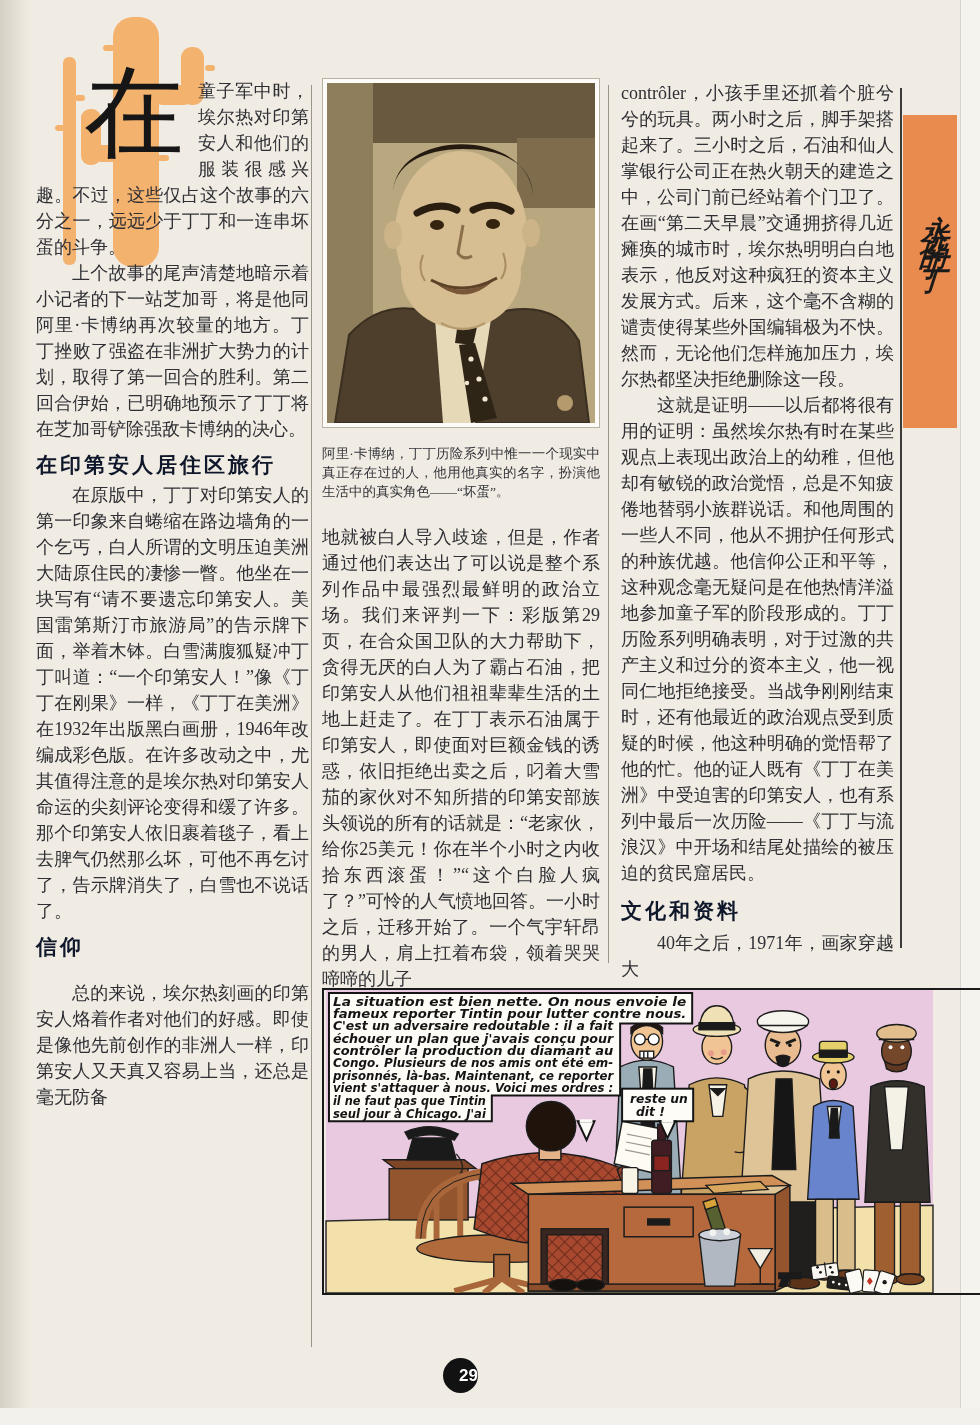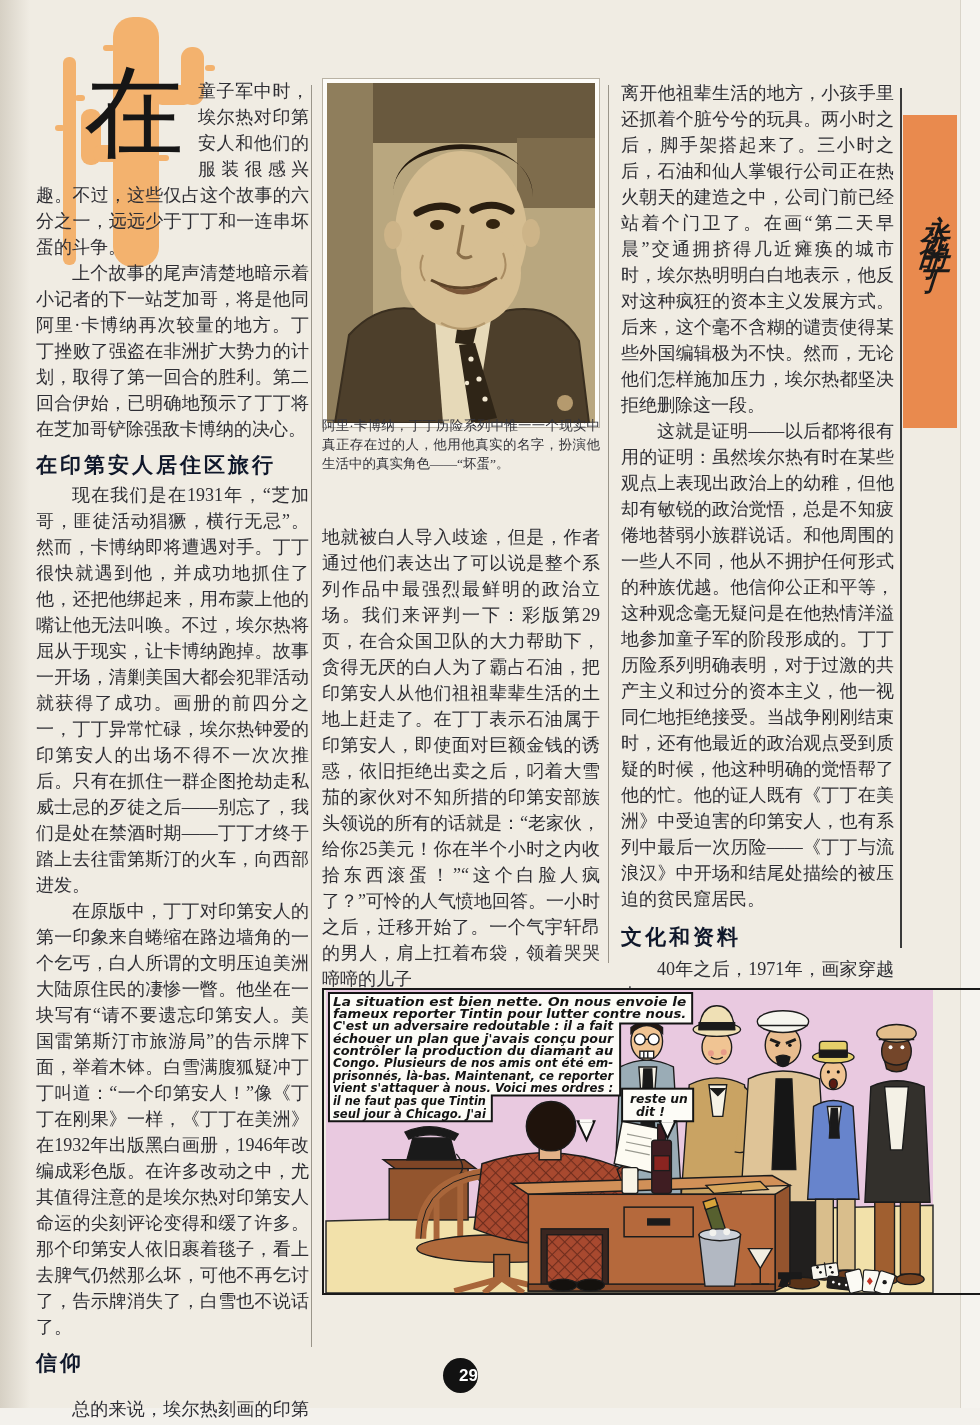--- a/index.html
+++ b/index.html
@@ -17,21 +17,21 @@
         font-size:21px;letter-spacing:3px;color:#0f172a;line-height:26px;}
   .col{position:absolute;}
   .vrule{position:absolute;width:1px;background:#9A958A;}
   .vrule-dark{position:absolute;width:2px;background:#3A3A3A;}
   #dropcap-box{float:left;width:162px;height:104px;position:relative;}
   #dropcap-char{position:absolute;left:48px;top:-14px;font-size:100px;line-height:100px;
         color:#161616;font-family:"Liberation Serif","DejaVu Serif",serif;}
   #cactus-wrap{position:absolute;left:45px;top:5px;width:190px;height:265px;}
   #photo-frame{position:absolute;left:322px;top:78px;width:278px;height:350px;background:#FDFCF8;
         border:1px solid #B9B2A4;box-sizing:border-box;padding:4px;}
-  #photo-caption{position:absolute;left:322px;top:416px;width:278px;font-size:13.5px;
+  #photo-caption{position:absolute;left:322px;top:444px;width:278px;font-size:13.5px;
         line-height:19px;text-align:justify;color:#33333A;}
   #orange-tab{position:absolute;left:903px;top:115px;width:54px;height:313px;background:#E98A4E;}
   #tab-text{position:absolute;left:14px;top:78px;writing-mode:vertical-rl;
         font-size:27px;letter-spacing:14px;color:#1A1A1A;font-style:italic;font-weight:bold;
         font-family:"Liberation Serif","DejaVu Serif",serif;transform:skewX(-4deg);}
   #comic-box{position:absolute;left:322px;top:988px;width:701px;height:307px;
         border:2px solid #1A1A1A;box-sizing:border-box;}
   #comic-caption{position:absolute;left:324px;top:1303px;width:450px;font-size:13.5px;
         line-height:22px;color:#33333A;}
   #page-circle{position:absolute;left:443px;top:1358px;width:35px;height:35px;border-radius:50%;
@@ -69,21 +69,20 @@
 
   <div class="col body-text" style="left:36px;top:78px;width:273px;">
     <div>
       <span id="dropcap-box">
           <span id="dropcap-char">在</span>
         </span>
       <span>童子军中时，埃尔热对印第安人和他们的服装很感兴趣。不过，这些仅占这个故事的六分之一，远远少于丁丁和一连串坏蛋的斗争。</span>
     </div>
     <div class="indent" style="margin-top:0;">上个故事的尾声清楚地暗示着小记者的下一站芝加哥，将是他同阿里·卡博纳再次较量的地方。丁丁挫败了强盗在非洲扩大势力的计划，取得了第一回合的胜利。第二回合伊始，已明确地预示了丁丁将在芝加哥铲除强敌卡博纳的决心。</div>
     <div class="h-cn" style="margin-top:10px;margin-bottom:4px;">在印第安人居住区旅行</div>
-    <div class="indent">现在我们是在1931年，“芝加哥，匪徒活动猖獗，横行无忌”。然而，卡博纳即将遭遇对手。丁丁很快就遇到他，并成功地抓住了他，还把他绑起来，用布蒙上他的嘴让他无法叫唤。不过，埃尔热将屈从于现实，让卡博纳跑掉。故事一开场，清剿美国大都会犯罪活动就获得了成功。画册的前四分之一，丁丁异常忙碌，埃尔热钟爱的印第安人的出场不得不一次次推后。只有在抓住一群企图抢劫走私威士忌的歹徒之后——别忘了，我们是处在禁酒时期——丁丁才终于踏上去往雷第斯汀的火车，向西部进发。</div>
     <div class="indent">在原版中，丁丁对印第安人的第一印象来自蜷缩在路边墙角的一个乞丐，白人所谓的文明压迫美洲大陆原住民的凄惨一瞥。他坐在一块写有“请不要遗忘印第安人。美国雷第斯汀市旅游局”的告示牌下面，举着木钵。白雪满腹狐疑冲丁丁叫道：“一个印第安人！”像《丁丁在刚果》一样，《丁丁在美洲》在1932年出版黑白画册，1946年改编成彩色版。在许多改动之中，尤其值得注意的是埃尔热对印第安人命运的尖刻评论变得和缓了许多。那个印第安人依旧裹着毯子，看上去脾气仍然那么坏，可他不再乞讨了，告示牌消失了，白雪也不说话了。</div>
     <div class="h-cn" style="margin-top:10px;margin-bottom:20px;">信仰</div>
     <div class="indent">总的来说，埃尔热刻画的印第安人烙着作者对他们的好感。即使是像他先前创作的非洲人一样，印第安人又天真又容易上当，还总是毫无防备</div>
   </div>
 
   <div class="vrule" style="left:311px;top:85px;height:1262px;"></div>
 
   <div id="photo-frame">
     <svg width="268" height="340" viewBox="0 0 268 340">
       <rect width="268" height="340" fill="#B9A77F"></rect>
@@ -124,21 +123,21 @@
     </svg>
   </div>
   <div id="photo-caption">阿里·卡博纳，丁丁历险系列中惟一一个现实中真正存在过的人，他用他真实的名字，扮演他生活中的真实角色——“坏蛋”。</div>
   <div class="col body-text" style="left:322px;top:524px;width:278px;">
     <div>地就被白人导入歧途，但是，作者通过他们表达出了可以说是整个系列作品中最强烈最鲜明的政治立场。我们来评判一下：彩版第29页，在合众国卫队的大力帮助下，贪得无厌的白人为了霸占石油，把印第安人从他们祖祖辈辈生活的土地上赶走了。在丁丁表示石油属于印第安人，即使面对巨额金钱的诱惑，依旧拒绝出卖之后，叼着大雪茄的家伙对不知所措的印第安部族头领说的所有的话就是：“老家伙，给你25美元！你在半个小时之内收拾东西滚蛋！”“这个白脸人疯了？”可怜的人气愤地回答。一小时之后，迁移开始了。一个气宇轩昂的男人，肩上扛着布袋，领着哭哭啼啼的儿子</div>
   </div>
 
   <div class="vrule" style="left:608px;top:85px;height:878px;"></div>
 
   <div class="col body-text" style="left:621px;top:80px;width:273px;">
-    <div>离开他祖辈生活的地方，小孩手里还抓着个脏兮兮的玩具。两小时之后，脚手架搭起来了。三小时之后，石油和仙人掌银行公司正在热火朝天的建造之中，公司门前已经站着个门卫了。在画“第二天早晨”交通拥挤得几近瘫痪的城市时，埃尔热明明白白地表示，他反对这种疯狂的资本主义发展方式。后来，这个毫不含糊的谴责使得某些外国编辑极为不快。然而，无论他们怎样施加压力，埃尔热都坚决拒绝删除这一段。</div>
+    <div>contrôler，小孩手里还抓着个脏兮兮的玩具。两小时之后，脚手架搭起来了。三小时之后，石油和仙人掌银行公司正在热火朝天的建造之中，公司门前已经站着个门卫了。在画“第二天早晨”交通拥挤得几近瘫痪的城市时，埃尔热明明白白地表示，他反对这种疯狂的资本主义发展方式。后来，这个毫不含糊的谴责使得某些外国编辑极为不快。然而，无论他们怎样施加压力，埃尔热都坚决拒绝删除这一段。</div>
     <div class="indent">这就是证明——以后都将很有用的证明：虽然埃尔热有时在某些观点上表现出政治上的幼稚，但他却有敏锐的政治觉悟，总是不知疲倦地替弱小族群说话。和他周围的一些人不同，他从不拥护任何形式的种族优越。他信仰公正和平等，这种观念毫无疑问是在他热情洋溢地参加童子军的阶段形成的。丁丁历险系列明确表明，对于过激的共产主义和过分的资本主义，他一视同仁地拒绝接受。当战争刚刚结束时，还有他最近的政治观点受到质疑的时候，他这种明确的觉悟帮了他的忙。他的证人既有《丁丁在美洲》中受迫害的印第安人，也有系列中最后一次历险——《丁丁与流浪汉》中开场和结尾处描绘的被压迫的贫民窟居民。</div>
     <div class="h-cn" style="margin-top:12px;margin-bottom:6px;">文化和资料</div>
     <div class="indent">40年之后，1971年，画家穿越大</div>
   </div>
 
   <div class="vrule-dark" style="left:900px;top:88px;height:860px;width:1.5px;"></div>
 
   <div id="orange-tab">
     <div id="tab-text">永远的丁丁</div>
   </div>

